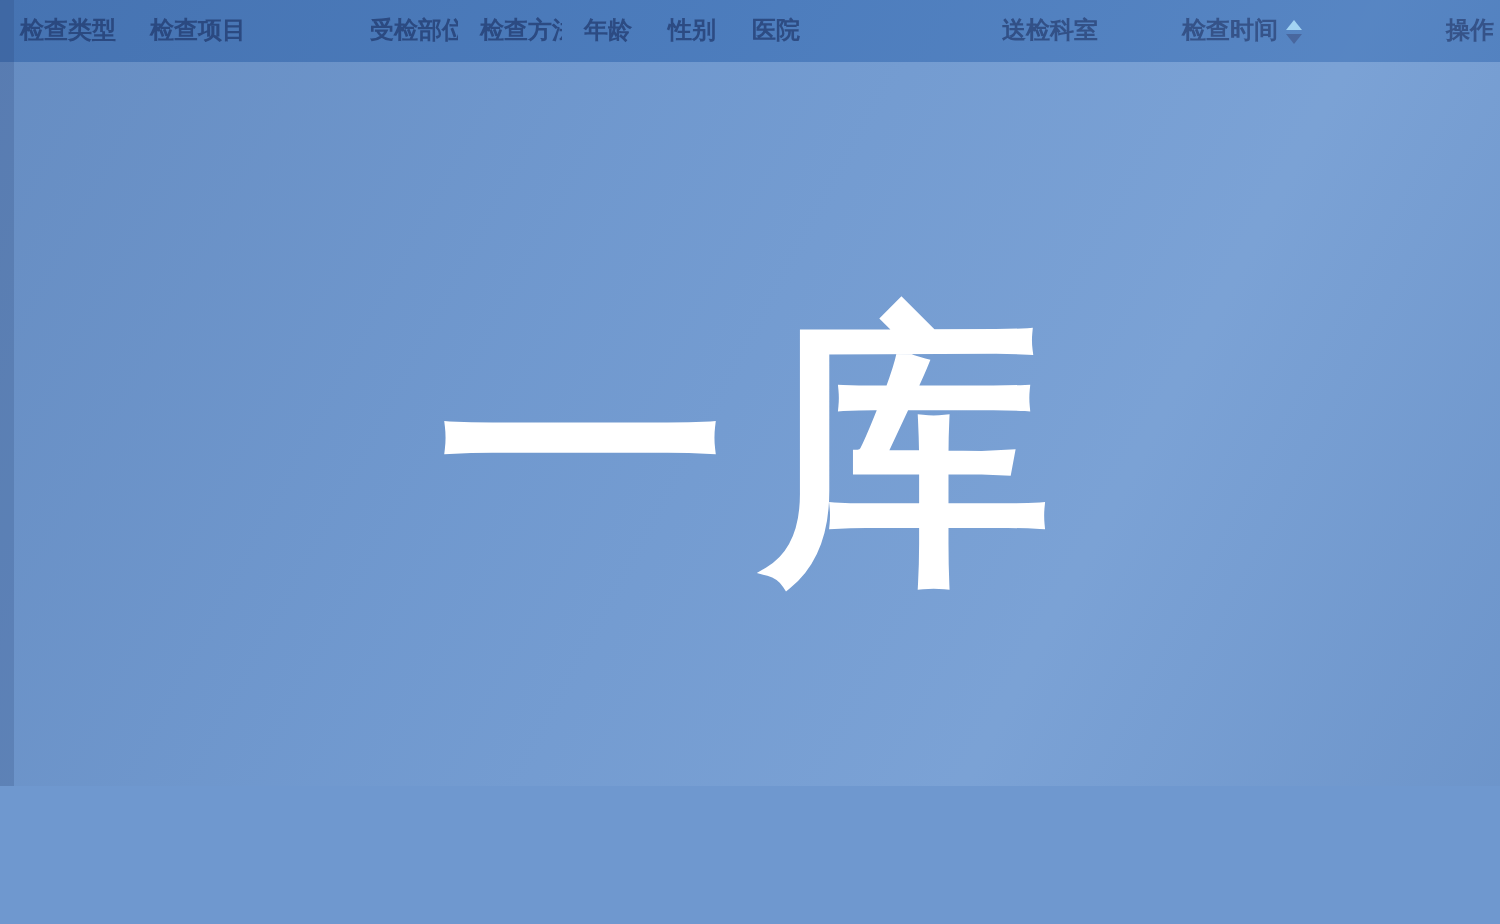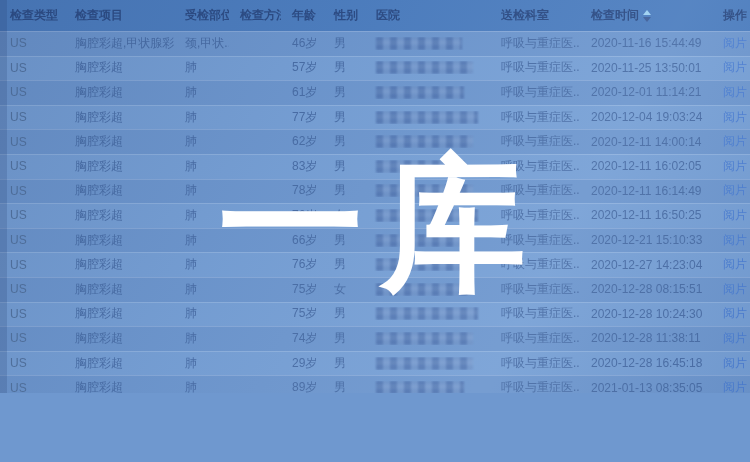--- a/index.html
+++ b/index.html
@@ -1,20 +1,20 @@
 <!DOCTYPE html>
 <html><head>
 <meta charset="utf-8">
 <style>
   * { margin:0; padding:0; box-sizing:border-box; }
   html,body { width:750px; height:462px; overflow:hidden; }
   body { font-family:"Liberation Sans","DejaVu Sans",sans-serif; background:#6f98cf; position:relative; }
 
   .app { position:relative; width:750px; height:393px; overflow:hidden;
-         background:#749dd3; display:flex; flex-direction:column; }
+         background:#749dd3; display:flex; flex-direction:row; }
 
   
   .tint { position:absolute; inset:0; pointer-events:none; z-index:5;
           background:linear-gradient(118deg, rgba(28,54,104,0.16) 0%, rgba(28,54,104,0.04) 38%, rgba(255,255,255,0.05) 72%, rgba(28,54,104,0.08) 100%); }
   .left-strip { position:absolute; left:0; top:0; width:7px; height:100%;
           background:rgba(35,62,112,0.20); z-index:6; pointer-events:none; }
 
   .grid { display:grid; grid-template-columns:64px 110px 55px 52px 42px 42px 125px 90px 132px 38px; align-items:center; }
 
   .thead { height:31px; background:#4e7fc0; color:#2d4c84; font-size:12px; font-weight:bold; flex:0 0 auto; }

